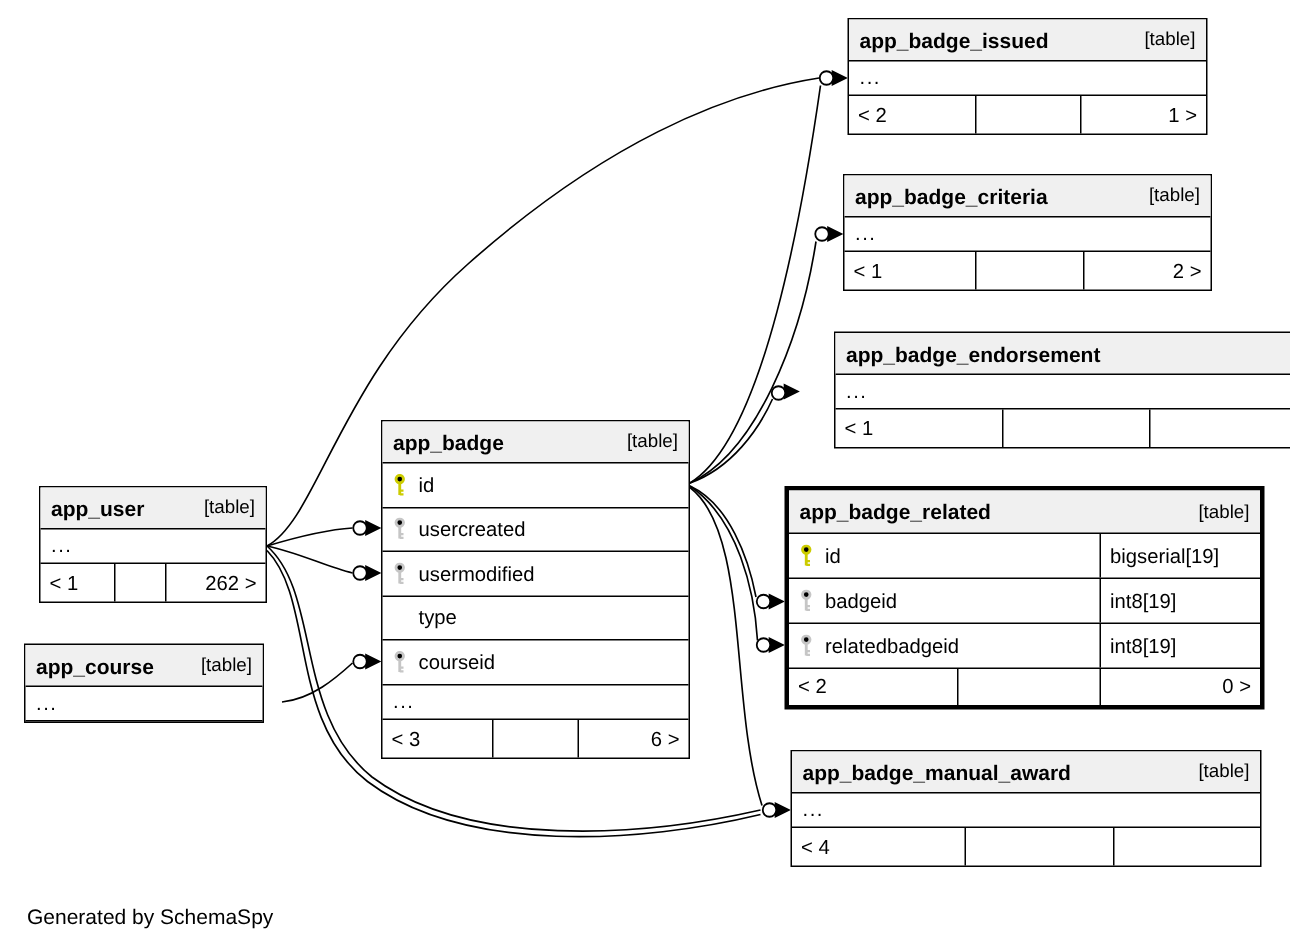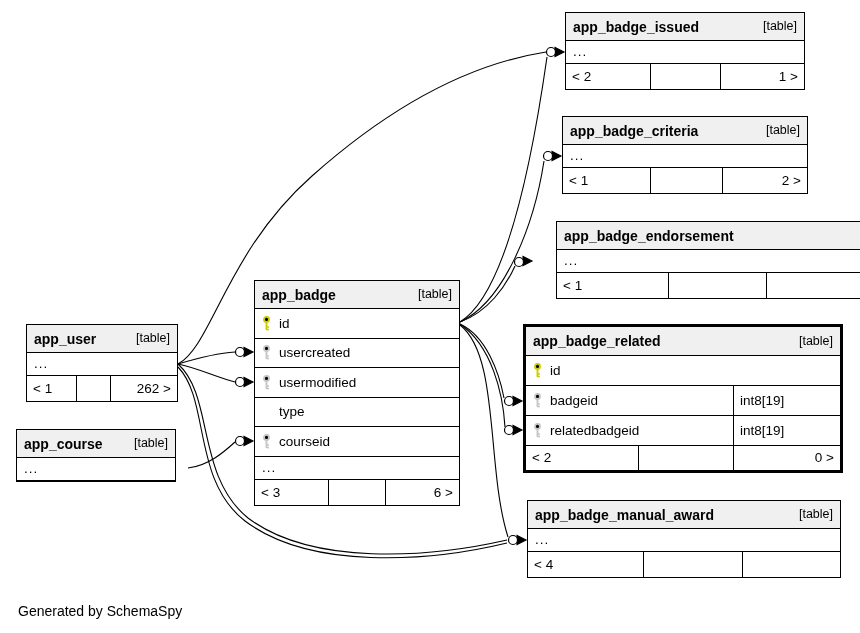--- a/index.html
+++ b/index.html
@@ -234,20 +234,21 @@
       <span class="key pk">
         <svg width="9" height="15" viewBox="0 0 9 15">
             <circle cx="4.5" cy="3.4" r="2.5" stroke-width="1.9"></circle>
             <line x1="4.5" y1="6" x2="4.5" y2="14" stroke-width="1.9"></line>
             <line x1="4.5" y1="11" x2="7" y2="11" stroke-width="1.5"></line>
             <line x1="4.5" y1="13.6" x2="7" y2="13.6" stroke-width="1.5"></line>
           </svg>
       </span>
       <span>id</span>
     </span>
+    <span class="type-cell">bigserial[19]</span>
   </div>
   <div class="row">
     <span class="cell-left">
       <span class="key fk">
         <svg width="9" height="15" viewBox="0 0 9 15">
             <circle cx="4.5" cy="3.4" r="2.5" stroke-width="1.9"></circle>
             <line x1="4.5" y1="6" x2="4.5" y2="14" stroke-width="1.9"></line>
             <line x1="4.5" y1="11" x2="7" y2="11" stroke-width="1.5"></line>
             <line x1="4.5" y1="13.6" x2="7" y2="13.6" stroke-width="1.5"></line>
           </svg>

